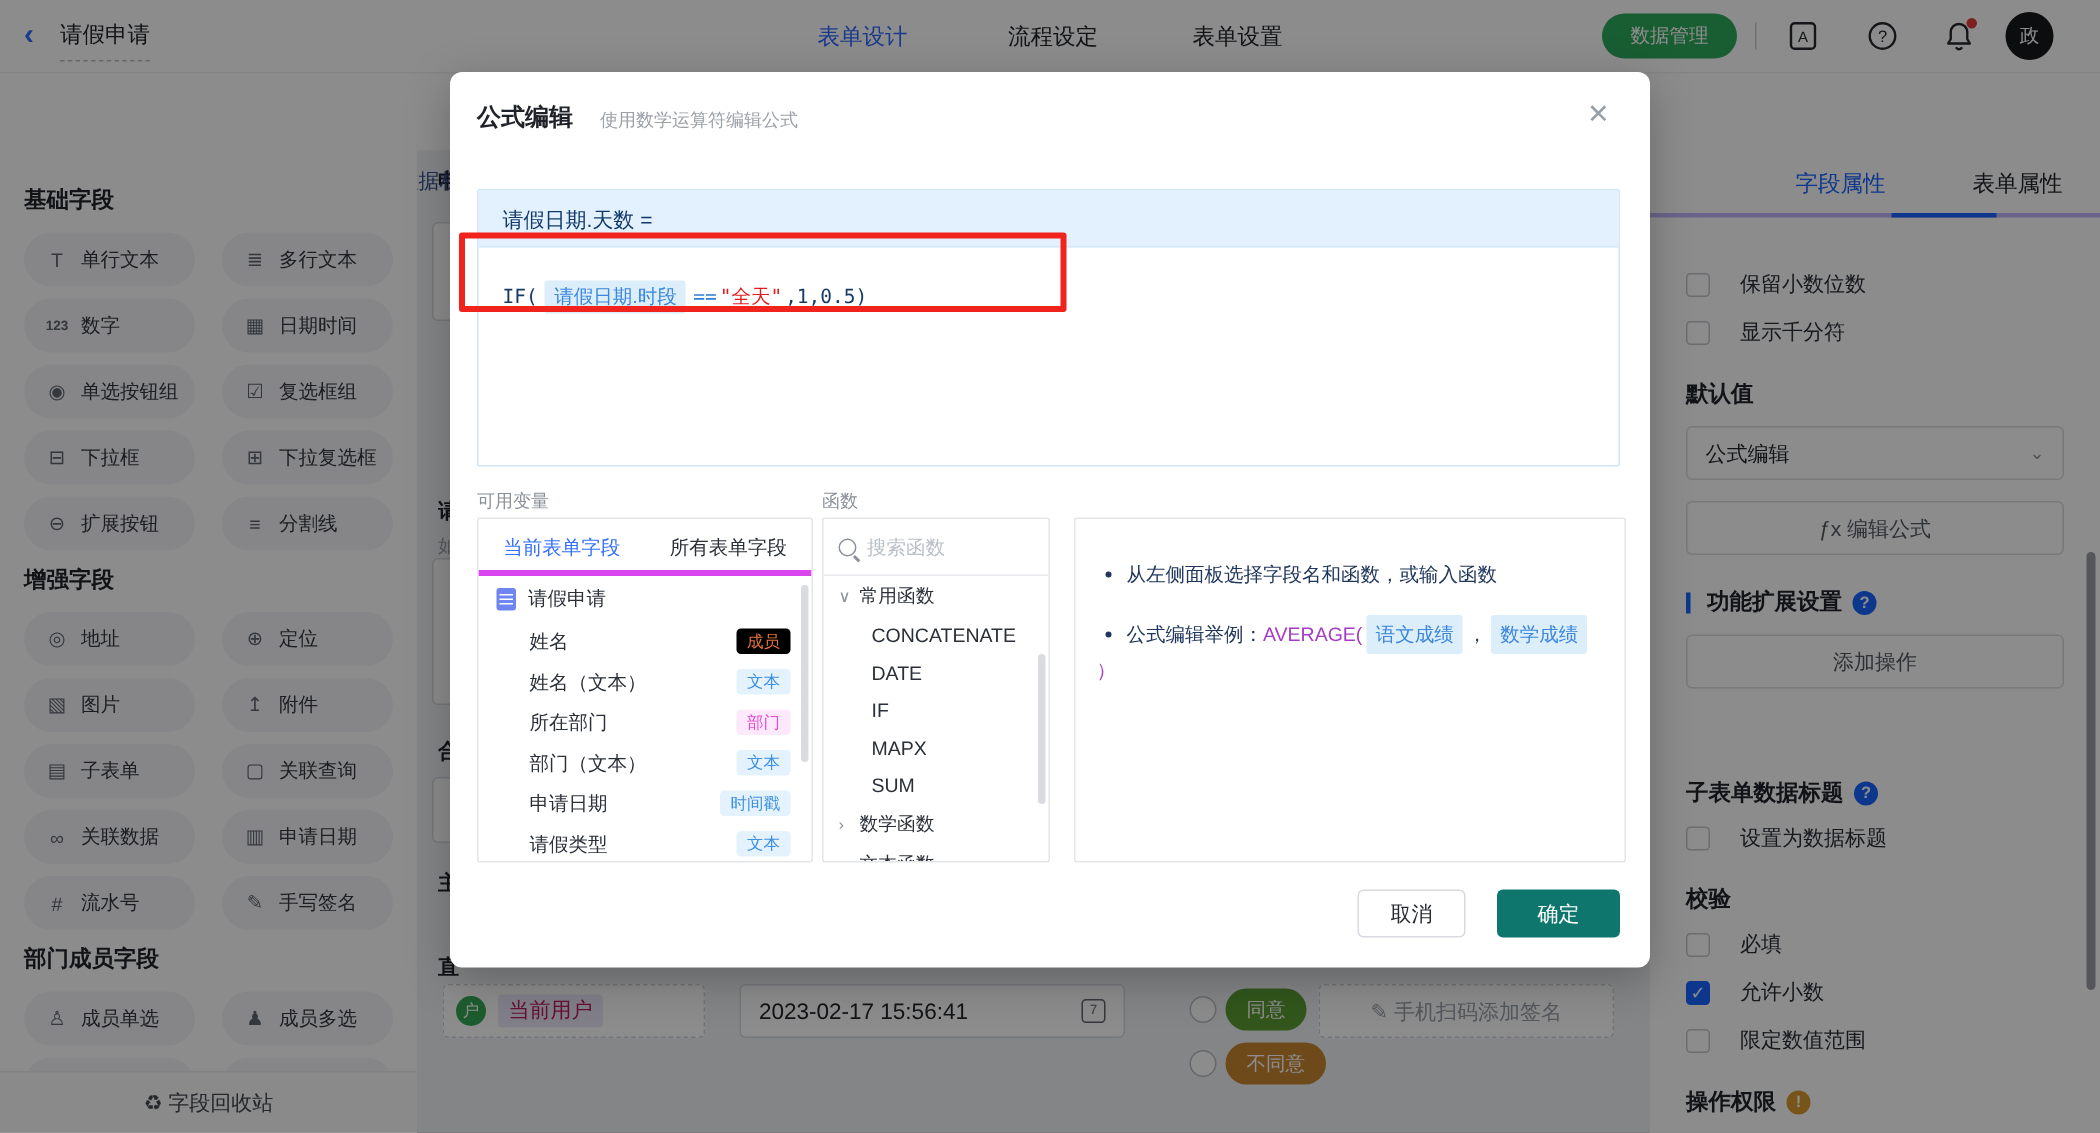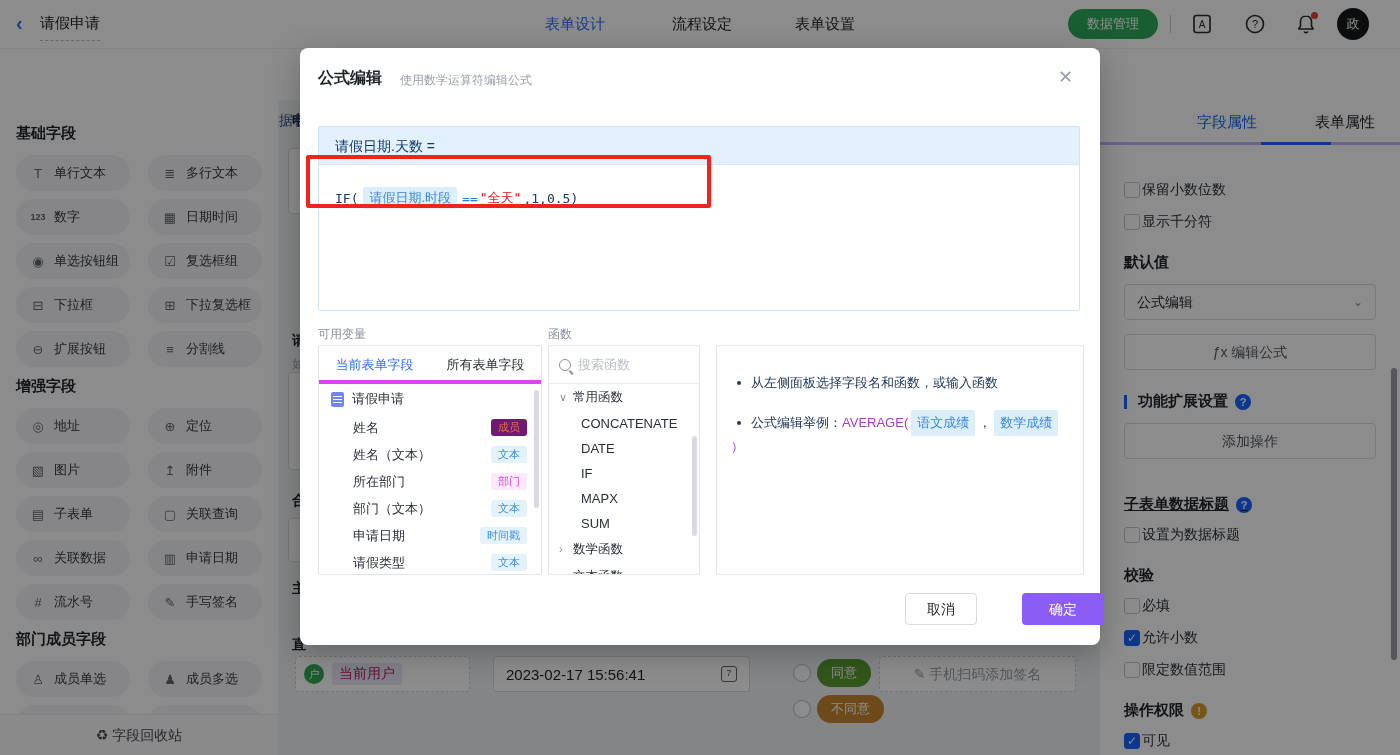--- a/index.html
+++ b/index.html
@@ -56,21 +56,21 @@
   .sig-box { left:879px; top:656px; width:197px; height:36px; border:1px dashed #cfd2d8; border-radius:4px; background:#fff; color:#9aa0a8; font-size:14px; text-align:center; line-height:34px; }
 
   
   .rpanel { left:1100px; top:100px; width:300px; height:655px; background:#fff; z-index:1; overflow:hidden;}
   .rtabs { position:relative; height:45px; border-bottom:3px solid #c4b5fd; }
   .rtab { position:absolute; top:13px; font-size:15px; color:#23262c; cursor:pointer;}
   .rtab.active { color:#1664ff; font-weight:500; }
   .rtab-underline { position:absolute; left:161px; top:42px; width:70px; height:3px; background:#1664ff; }
   .rbody { padding:0 24px; }
   .cut-input { left:1124px; top:130px; width:252px; height:22px; border:1px solid #d9dce1; border-top:none; border-radius:0 0 4px 4px; }
-  .cb-row { display:flex; align-items:center; gap:2px; margin-bottom:14px; cursor:pointer;}
+  .cb-row { display:flex; align-items:center; gap:20px; margin-bottom:14px; cursor:pointer;}
   .cb { width:16px; height:16px; border:1.5px solid #c3c6cc; border-radius:3px; background:#fff; flex:0 0 16px; }
   .cb.on { background:#1664ff; border-color:#1664ff; color:#fff; font-size:12px; line-height:15px; text-align:center; }
   .cb-lbl { font-size:14px; color:#2a2f38; }
   .rsec-title { font-size:15px; font-weight:bold; color:#1f2329; margin:22px 0 12px 0; display:flex; align-items:center; gap:7px;}
   .rsec-title .bar { width:3px; height:14px; background:#1664ff; display:inline-block; margin-right:4px;}
   .help-dot { width:16px; height:16px; border-radius:50%; background:#1664ff; color:#fff; font-size:11px; line-height:16px; text-align:center; }
   .help-dot.warn { background:#d99a2b; }
   .rselect { width:252px; height:36px; border:1px solid #d9dce1; border-radius:4px; font-size:14px; color:#1f2329; line-height:34px; padding:0 12px; display:flex; justify-content:space-between; cursor:pointer; margin-bottom:14px;}
   .rbtn { width:252px; height:36px; border:1px solid #d9dce1; border-radius:4px; font-size:14px; color:#555a63; text-align:center; line-height:34px; cursor:pointer; background:#fff;}
   .chev { color:#8a9099; font-size:12px; }
@@ -92,37 +92,37 @@
   .panel { border:1px solid #e3e5e9; border-radius:2px; background:#fff; overflow:hidden; }
   .vtabs { height:38px; border-bottom:4px solid #d946ef; display:flex; }
   .vtab { flex:1; text-align:center; line-height:38px; font-size:13px; color:#2a2f38; cursor:pointer; white-space:nowrap;}
   .vtab.active { color:#3370ff; }
   .vrow { height:27px; display:flex; align-items:center; padding:0 14px 0 34px; cursor:pointer;}
   .vrow .nm { font-size:13px; color:#2a2f38; flex:1; white-space:nowrap; }
   .vroot { height:30px; display:flex; align-items:center; gap:8px; padding-left:12px; font-size:13px; color:#2a2f38; }
   .doc-ico { width:13px; height:15px; background:#6f86f0; border-radius:2px; position:relative; flex:0 0 13px;}
   .doc-ico:before { content:""; position:absolute; left:2px; top:4px; width:9px; height:1.6px; background:#fff; box-shadow:0 3px 0 #fff, 0 6px 0 #fff; }
   .badge { font-size:11px; padding:1px 7px; border-radius:3px; white-space:nowrap;}
-  .b-member { color:#e8733c; background:#701a75; }
+  .b-member { color:#e8733c; background:#000000; }
   .b-text   { color:#3d8fe0; background:#e4f2fd; }
   .b-dept   { color:#e44ad2; background:#fde9fb; }
   .search-row { height:38px; border-bottom:1px solid #e8eaee; display:flex; align-items:center; padding-left:10px; gap:7px; }
   .search-row .ph { color:#b9bfc7; font-size:13px; }
   .s-ico { width:12px; height:12px; border:1.6px solid #8a9099; border-radius:50%; position:relative; flex:0 0 12px;}
   .s-ico:after { content:""; position:absolute; left:10px; top:10px; width:5px; height:1.6px; background:#8a9099; transform:rotate(45deg); transform-origin:0 0;}
   .fn-group { height:27px; line-height:27px; font-size:12.5px; color:#2a2f38; padding-left:10px; cursor:pointer; white-space:nowrap;}
   .fn-group .car { color:#8a9099; display:inline-block; width:14px; font-size:11px;}
   .fn-item { height:25px; line-height:25px; font-size:13px; color:#2a2f38; padding-left:32px; cursor:pointer; }
   .tips { padding:26px 20px 0 14px; }
   .tip-line { font-size:13px; color:#20365c; margin-bottom:16px; display:flex; align-items:center; flex-wrap:wrap; line-height:22px;}
   .tip-line .dot { width:4px; height:4px; border-radius:50%; background:#20365c; margin:0 10px 0 6px; flex:0 0 4px;}
   .fn-purple { color:#a63cc3; }
   .thumb { position:absolute; width:5px; border-radius:3px; background:#d9dbe0; }
   .m-btn-outline { width:72px; height:32px; border:1px solid #d8dadf; border-radius:4px; background:#fff; color:#26292e; font-size:14px; text-align:center; line-height:30px; cursor:pointer;}
-  .m-btn-fill { width:82px; height:32px; border-radius:4px; background:#8b5cf6; color:#fff; font-size:14px; text-align:center; line-height:32px; cursor:pointer;margin-left:24px;}
+  .m-btn-fill { width:82px; height:32px; border-radius:4px; background:#0f766e; color:#fff; font-size:14px; text-align:center; line-height:32px; cursor:pointer;}
   .red-annot { left:306px; top:155px; width:405px; height:53px; border:4px solid #f1231d; border-radius:2px; z-index:60; }
 </style>
 </head>
 <body>
 
 <div class="stage">
 
   <div class="abs topbar">
     <span class="abs back-ico">‹</span>
     <span class="abs app-title">请假申请</span>
@@ -334,21 +334,21 @@
           <span>公式编辑</span>
           <span class="chev">⌄</span>
         </div>
         <div class="rbtn">ƒx 编辑公式</div>
         <div class="rsec-title">
           <span class="bar"></span>
           <span>功能扩展设置</span>
           <span class="help-dot">?</span>
         </div>
         <div class="rbtn">添加操作</div>
-        <div class="rsec-title" style="margin-top: 36px; text-decoration: underline;">
+        <div class="rsec-title" style="margin-top: 60px;">
           <span>子表单数据标题</span>
           <span class="help-dot">?</span>
         </div>
         <div class="cb-row">
           <span class="cb"></span>
           <span class="cb-lbl">设置为数据标题</span>
         </div>
         <div class="rsec-title">校验</div>
         <div class="cb-row">
           <span class="cb"></span>

